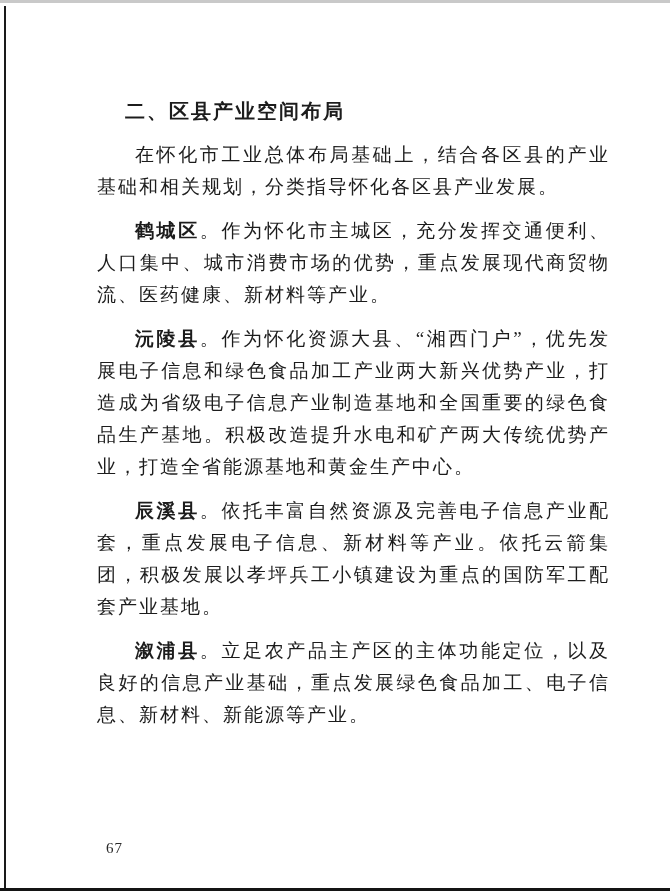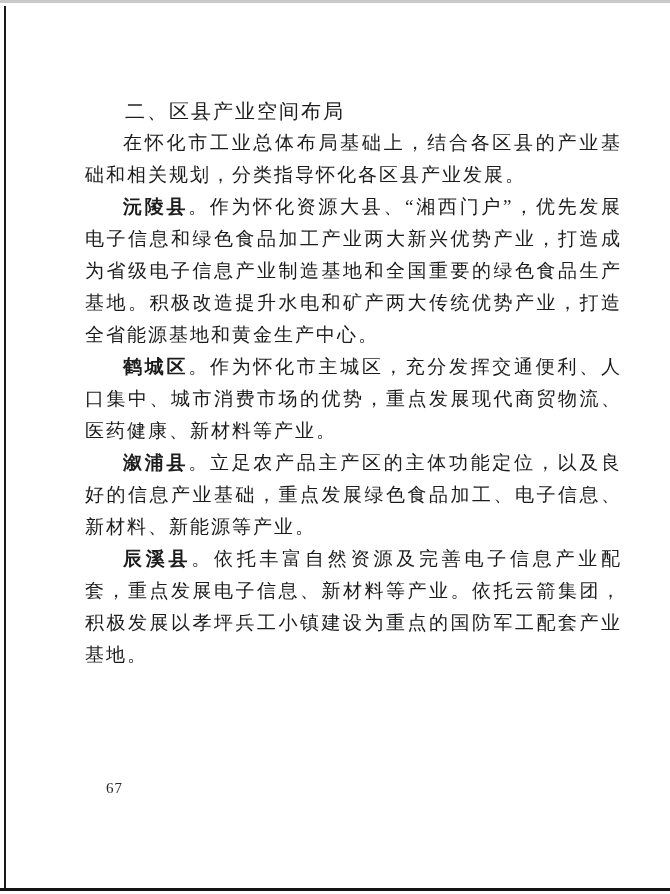--- a/index.html
+++ b/index.html
@@ -38,66 +38,66 @@
   .content {
     position: absolute;
     top: 95px;
     left: 85px;
     width: 537px;
   }
   .doc-title {
     margin: 0;
     font-size: 20px;
     line-height: 32px;
-    font-weight: 400;
+    font-weight: 700;
     text-indent: 2em;
     letter-spacing: 2px;
     white-space: nowrap;
   }
   .para {
-    margin: 0;
+    margin: 12px;
     font-size: 19px;
     line-height: 32px;
     text-indent: 2em;
     text-align: justify;
     text-justify: inter-character;
     letter-spacing: 2px;
     word-break: break-all;
     overflow-wrap: break-word;
   }
   .county-lead {
     font-weight: 700;
   }
   .page-number {
     position: absolute;
     left: 106px;
-    top: 780px;
+    top: 840px;
     font-size: 15px;
     letter-spacing: 1px;
     color: #2a2a2a;
   }
 </style>
 </head>
 <body>
 
 <div class="page">
   <div class="rule-top"></div>
   <div class="rule-left"></div>
   <div class="rule-bottom"></div>
 
   <div class="content">
     <h2 class="doc-title">二、区县产业空间布局</h2>
 
     <p class="para"><span class="county-lead"></span><span>在怀化市工业总体布局基础上，结合各区县的产业基础和相关规划，分类指导怀化各区县产业发展。</span></p>
 
+    <p class="para"><span class="county-lead">鹤城区</span><span>。作为怀化市主城区，充分发挥交通便利、人口集中、城市消费市场的优势，重点发展现代商贸物流、医药健康、新材料等产业。</span></p>
+
     <p class="para"><span class="county-lead">沅陵县</span><span>。作为怀化资源大县、“湘西门户”，优先发展电子信息和绿色食品加工产业两大新兴优势产业，打造成为省级电子信息产业制造基地和全国重要的绿色食品生产基地。积极改造提升水电和矿产两大传统优势产业，打造全省能源基地和黄金生产中心。</span></p>
 
-    <p class="para"><span class="county-lead">鹤城区</span><span>。作为怀化市主城区，充分发挥交通便利、人口集中、城市消费市场的优势，重点发展现代商贸物流、医药健康、新材料等产业。</span></p>
+    <p class="para"><span class="county-lead">辰溪县</span><span>。依托丰富自然资源及完善电子信息产业配套，重点发展电子信息、新材料等产业。依托云箭集团，积极发展以孝坪兵工小镇建设为重点的国防军工配套产业基地。</span></p>
 
     <p class="para"><span class="county-lead">溆浦县</span><span>。立足农产品主产区的主体功能定位，以及良好的信息产业基础，重点发展绿色食品加工、电子信息、新材料、新能源等产业。</span></p>
-
-    <p class="para"><span class="county-lead">辰溪县</span><span>。依托丰富自然资源及完善电子信息产业配套，重点发展电子信息、新材料等产业。依托云箭集团，积极发展以孝坪兵工小镇建设为重点的国防军工配套产业基地。</span></p>
 
 
   </div>
 
   <div class="page-number">67</div>
 </div>
 
 </body></html>

